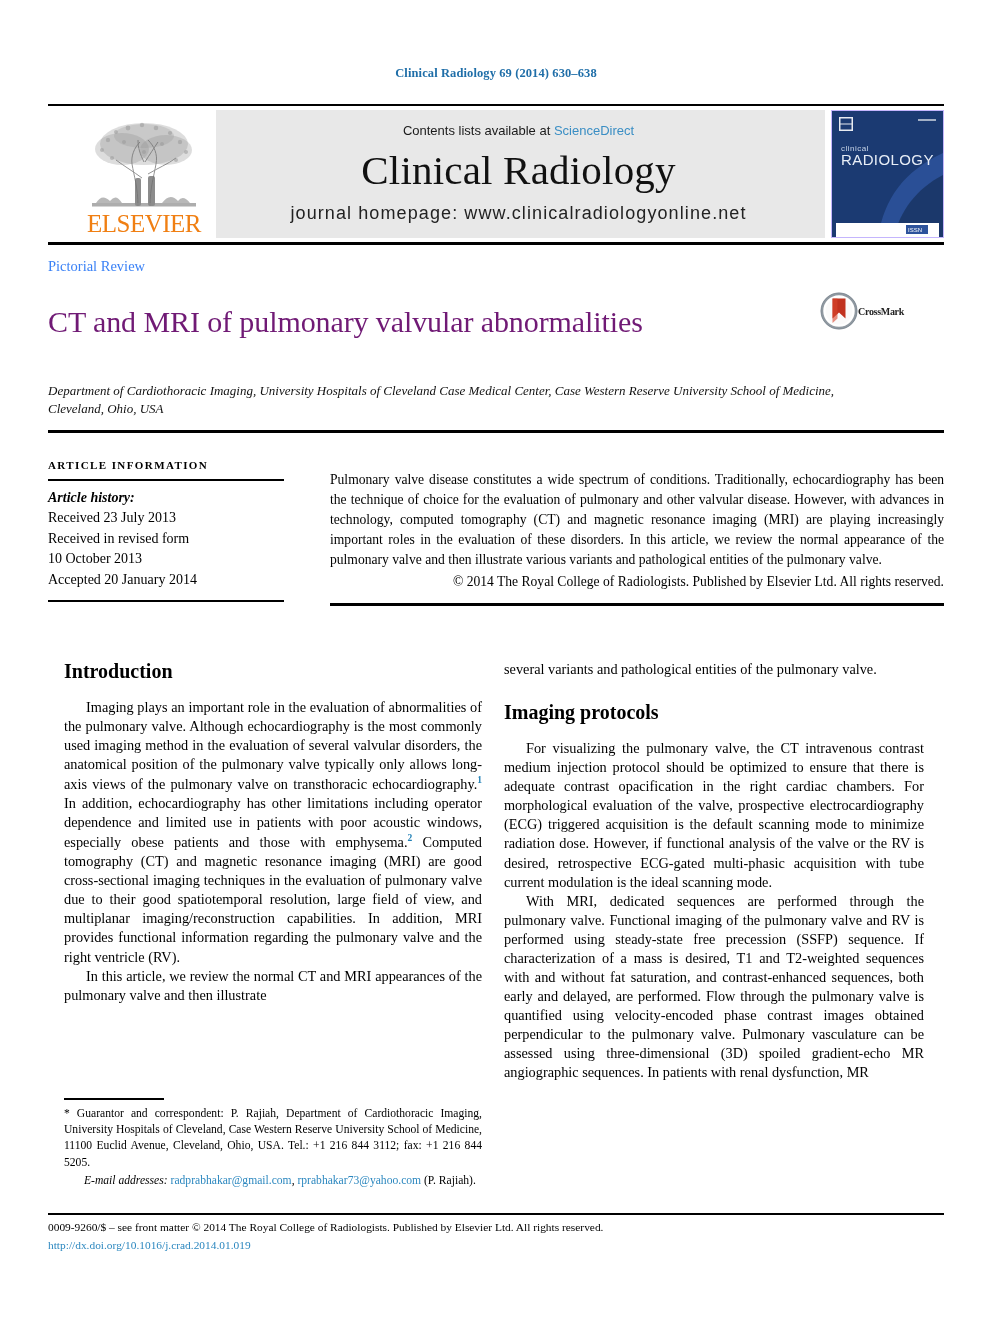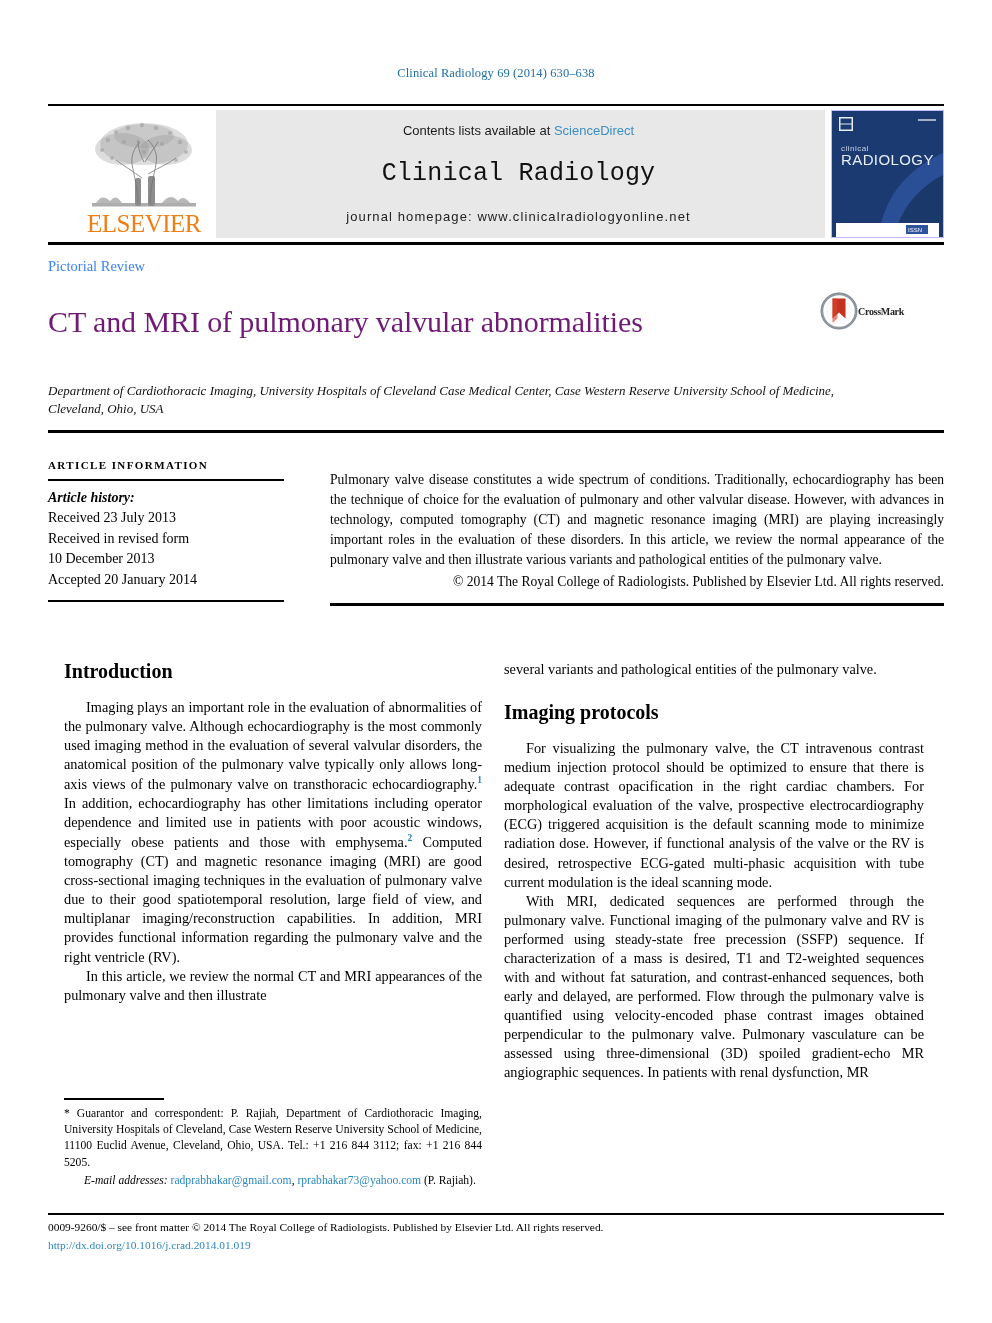--- a/index.html
+++ b/index.html
@@ -16,21 +16,21 @@
 
   .page { position: relative; width: 992px; height: 1323px; }
 
   
   .running-head {
     position: absolute;
     top: 66px; left: 0; width: 992px;
     text-align: center;
     font-family: "Liberation Serif", serif;
     font-size: 12.5px;
-    font-weight: normal;
+    font-weight: bold;
     color: #1f6ea8;
     letter-spacing: 0.1px;
   }
 
   
   .masthead-rule-top {
     position: absolute; left: 48px; top: 104px;
     width: 896px; height: 2px; background: #000;
   }
   .masthead {
@@ -62,27 +62,27 @@
     display: flex; flex-direction: column;
     align-items: center; justify-content: space-between;
     padding: 13px 4px 14px 0;
   }
   .contents-line {
     font-family: "Liberation Sans", sans-serif;
     font-size: 13px; color: #1a1a1a;
   }
   .contents-line .sd-link { color: #3a8ec4; }
   .journal-name {
-    font-family: Liberation Mono, monospace;
-    font-size: 25px; color: #111; letter-spacing: 0.2px;
+    font-family: Liberation Serif, serif;
+    font-size: 41px; color: #111; letter-spacing: 0.2px;
     line-height: 1;
   }
   .homepage-line {
     font-family: "Liberation Sans", sans-serif;
-    font-size: 13px; color: #222;
+    font-size: 18px; color: #222;
     letter-spacing: 1.1px;
   }
   .cover-thumb {
     width: 113px; flex: 0 0 113px;
     border: 1px solid #c4b5fd;
     background: #1d4ed8;
     position: relative;
     overflow: hidden;
   }
   .masthead-rule-bottom {
@@ -323,21 +323,21 @@
 
   <div class="rule-thick-1"></div>
 
   <div class="artinfo">
     <div class="artinfo-head">ARTICLE INFORMATION</div>
     <div class="artinfo-rule"></div>
     <div class="artinfo-body">
       <div class="hist-label">Article history:</div>
       <div>Received 23 July 2013</div>
       <div>Received in revised form</div>
-      <div>10 December 2013</div>
+      <div>10 October 2013</div>
       <div>Accepted 20 January 2014</div>
     </div>
   </div>
   <div class="artinfo-rule-bottom"></div>
 
   <div class="abstract">
     <span>Pulmonary valve disease constitutes a wide spectrum of conditions. Traditionally, echocardiography has been the technique of choice for the evaluation of pulmonary and other valvular disease. However, with advances in technology, computed tomography (CT) and magnetic resonance imaging (MRI) are playing increasingly important roles in the evaluation of these disorders. In this article, we review the normal appearance of the pulmonary valve and then illustrate various variants and pathological entities of the pulmonary valve.</span>
     <span class="copyright">© 2014 The Royal College of Radiologists. Published by Elsevier Ltd. All rights reserved.</span>
   </div>
   <div class="rule-thick-2"></div>

